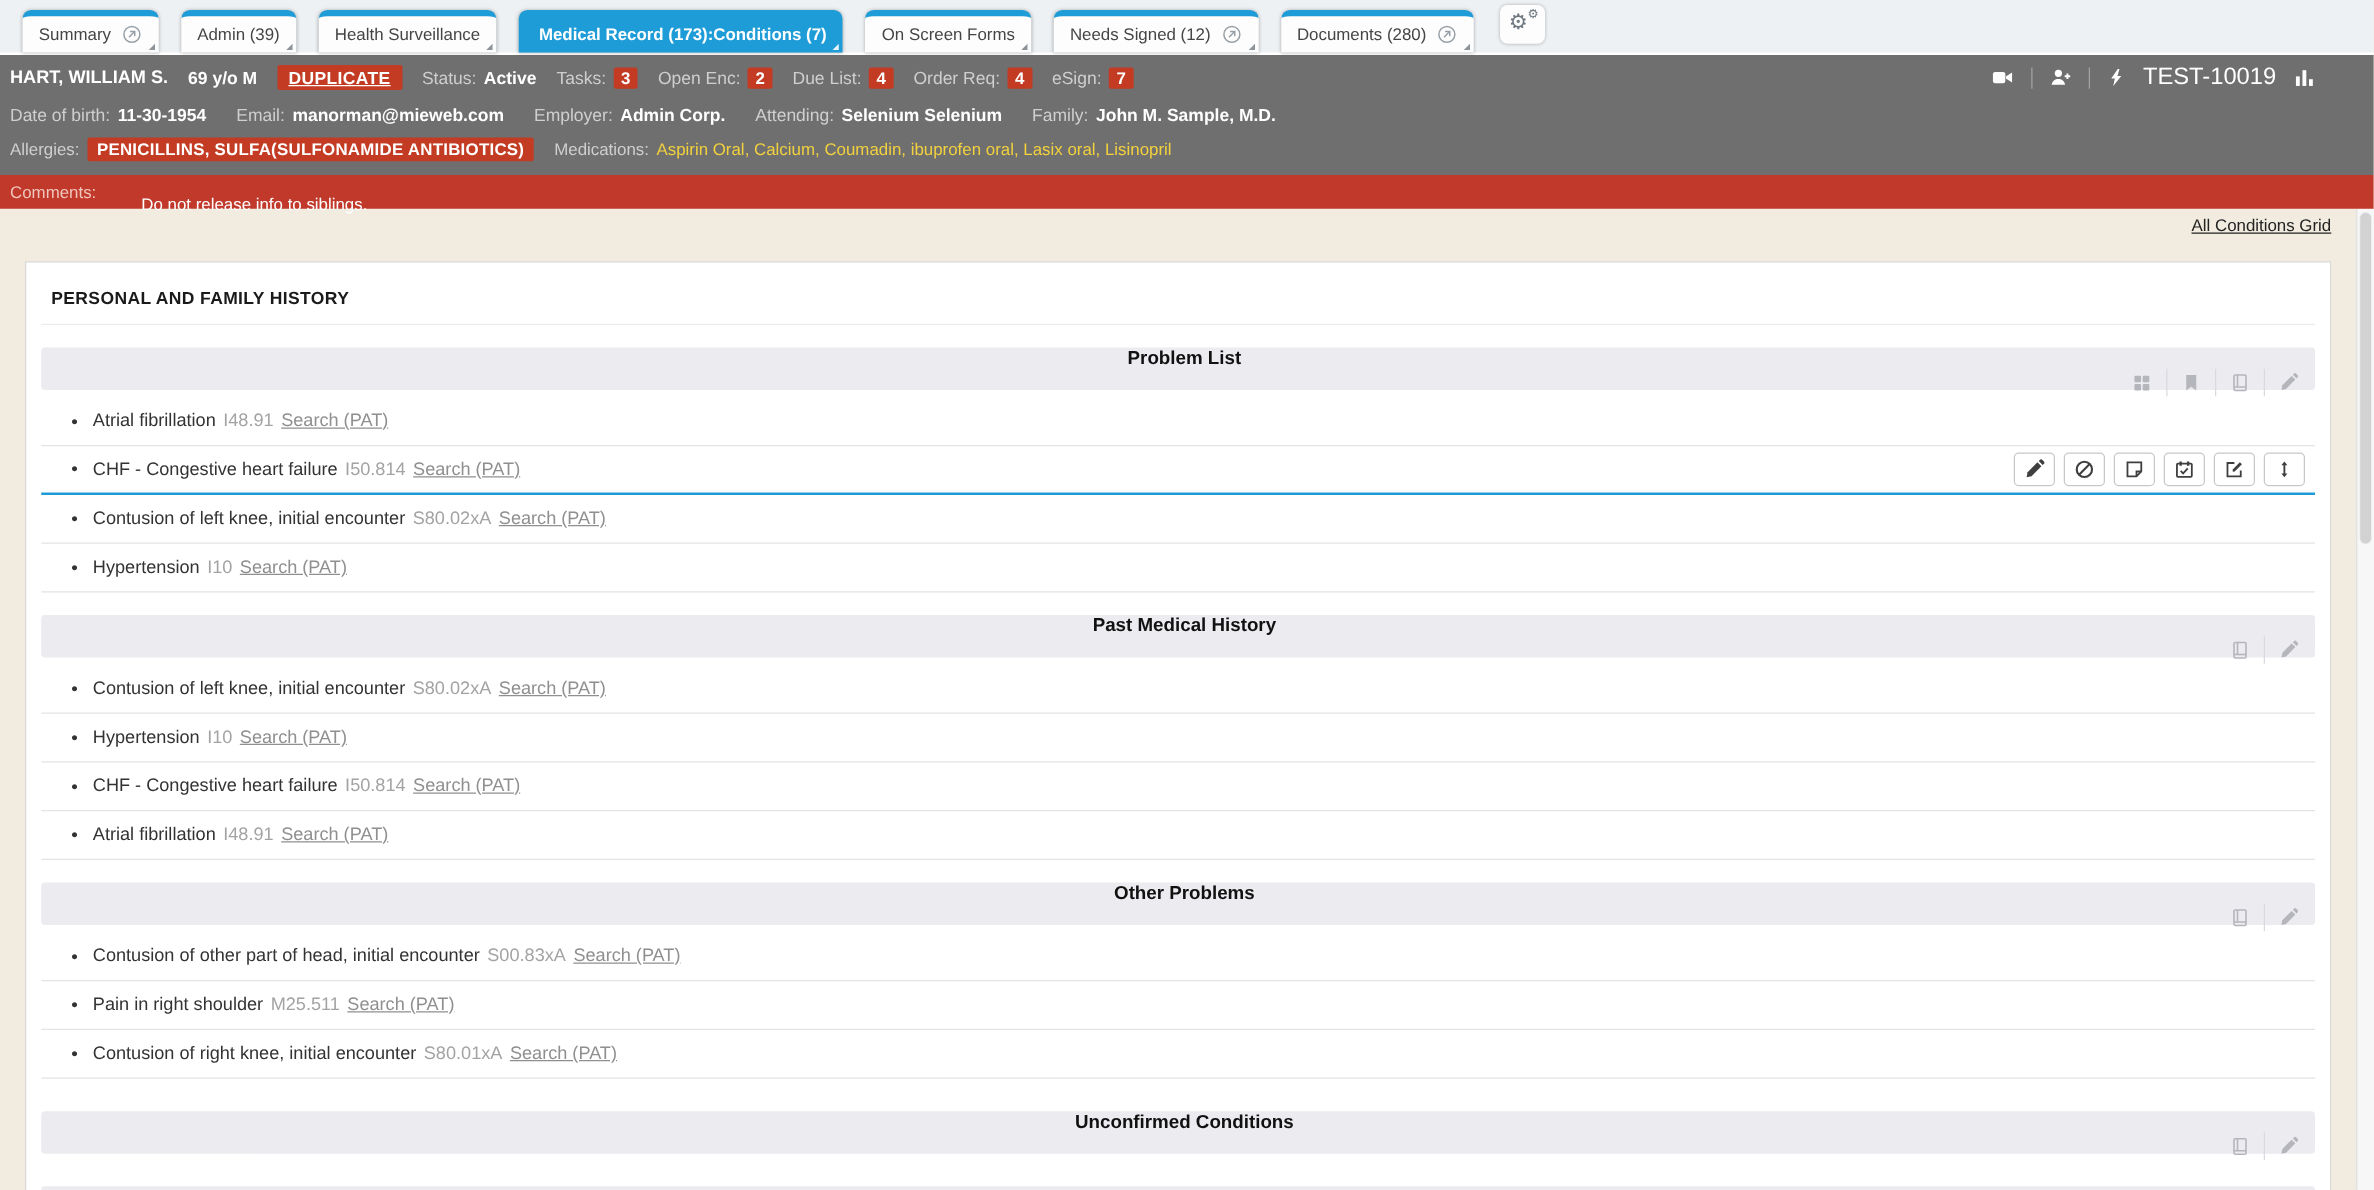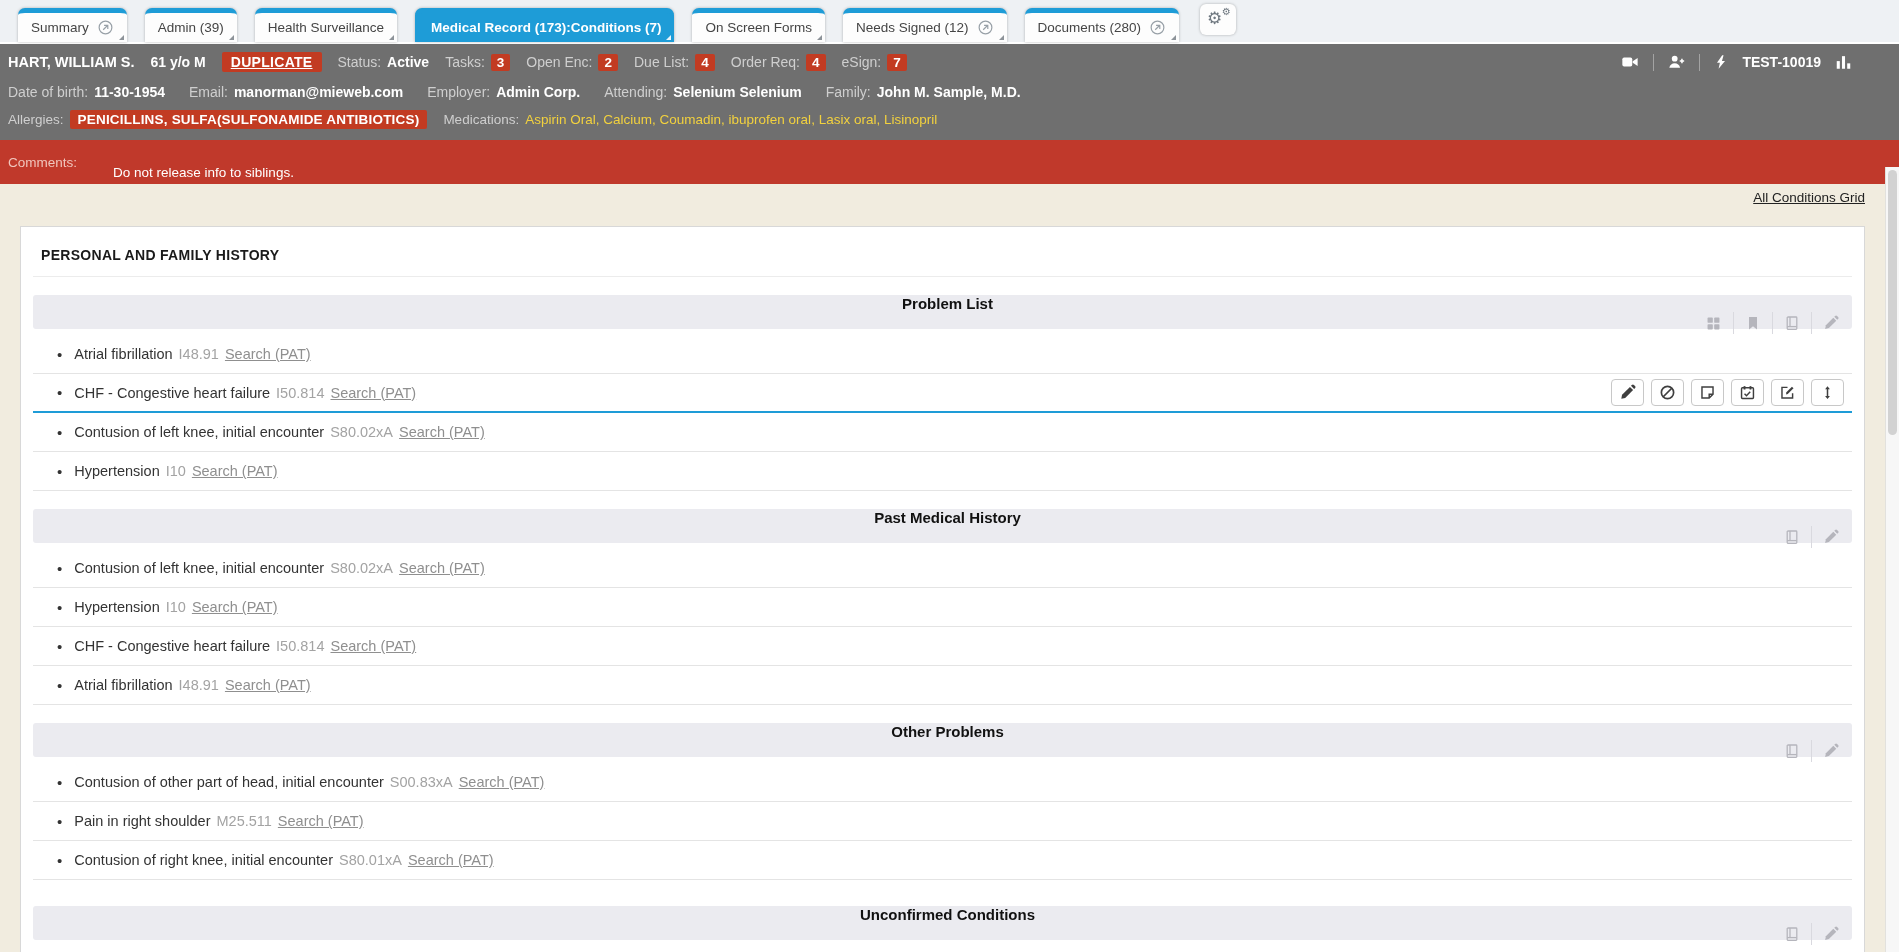--- a/index.html
+++ b/index.html
@@ -42,25 +42,25 @@
                padding:2px 9px; border-radius:2px; cursor:pointer; letter-spacing:.3px; }
   .num-badge { background:#c23b22; color:#fff; font-weight:bold; padding:1px 6px;
                border-radius:2px; cursor:pointer; font-size:13.5px; }
   .allergy-badge { background:#c23b22; color:#fff; padding:2px 8px; border-radius:2px;
                font-weight:bold; letter-spacing:.2px; cursor:pointer; }
   .meds { color:#f2d13e; cursor:pointer; }
   .med { color:#f2d13e; }
   .med:not(:last-child)::after { content:", "; }
   .pt-tools { margin-left:auto; display:flex; align-items:center; gap:13px; padding-right:38px; color:#ffffff; }
   .tool-sep { width:1px; height:17px; background:#a3a3a3; }
-  .pt-id { font-weight:bold; font-size:14px; }
+  .pt-id { font-weight:normal; font-size:19px; }
   .pt-tools svg { display:block; }
 
   
-  .comments-bar { background:#c0392b; color:#ffffff; height:44px; display:flex;
+  .comments-bar { background:#c0392b; color:#ffffff; height:27px; display:flex;
                   align-items:center; font-size:13.5px; padding-left:8px; }
   .comments-lbl { color:#f0c6bd; margin-right:36px; }
   .comments-text { color:#ffffff;margin-top:20px; }
 
   
   .page { padding:6px 34px 0 20px; }
   .grid-link-row { text-align:right; height:22px; font-size:13.5px; }
   .grid-link { color:#222222; text-decoration:underline; cursor:pointer; }
   .panel { margin-top:14px; background:#ffffff; border:1px solid #d8d8d8;
            padding:10px 12px 40px 12px; min-height:760px; }
@@ -140,21 +140,21 @@
   </div>
   <button class="gear-btn">
     <span class="gear-big"></span>
     <span class="gear-small"></span>
   </button>
 </header>
 
 <div class="pt-header">
   <div class="pt-row pt-row1">
     <span class="pt-name">HART, WILLIAM S.</span>
-    <span class="pt-agesex">61 y/o M</span>
+    <span class="pt-agesex">69 y/o M</span>
     <a class="dup-badge">DUPLICATE</a>
     <span class="pt-pair">
       <span class="pt-lbl">Status:</span>
       <span class="pt-val">Active</span>
     </span>
     <span class="pt-pair">
       <span class="pt-lbl">Tasks:</span>
       <span class="num-badge">3</span>
     </span>
     <span class="pt-pair">

